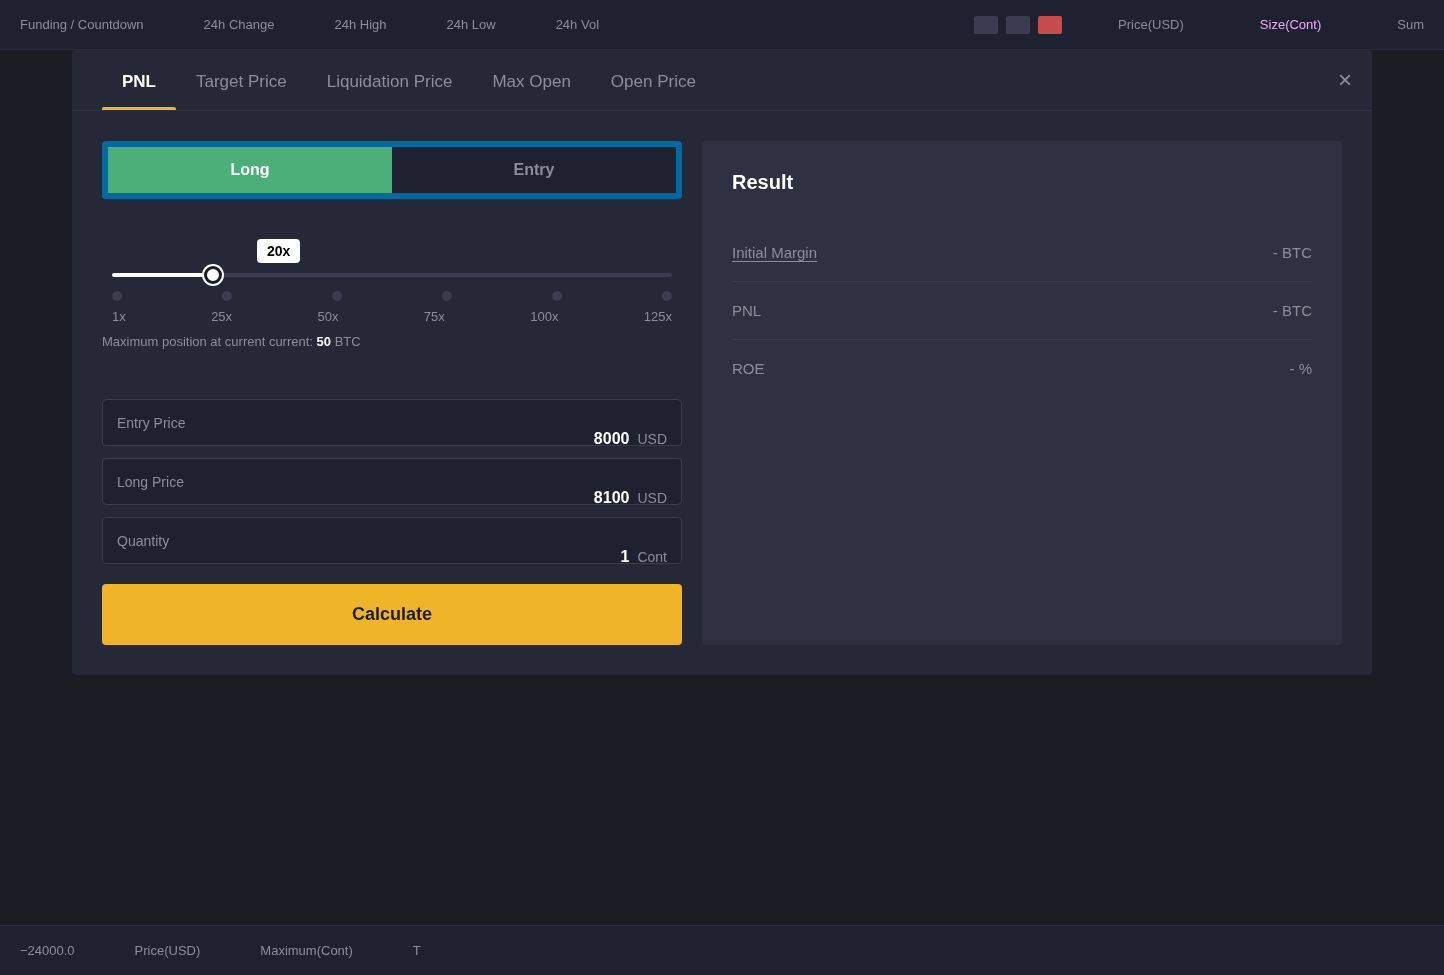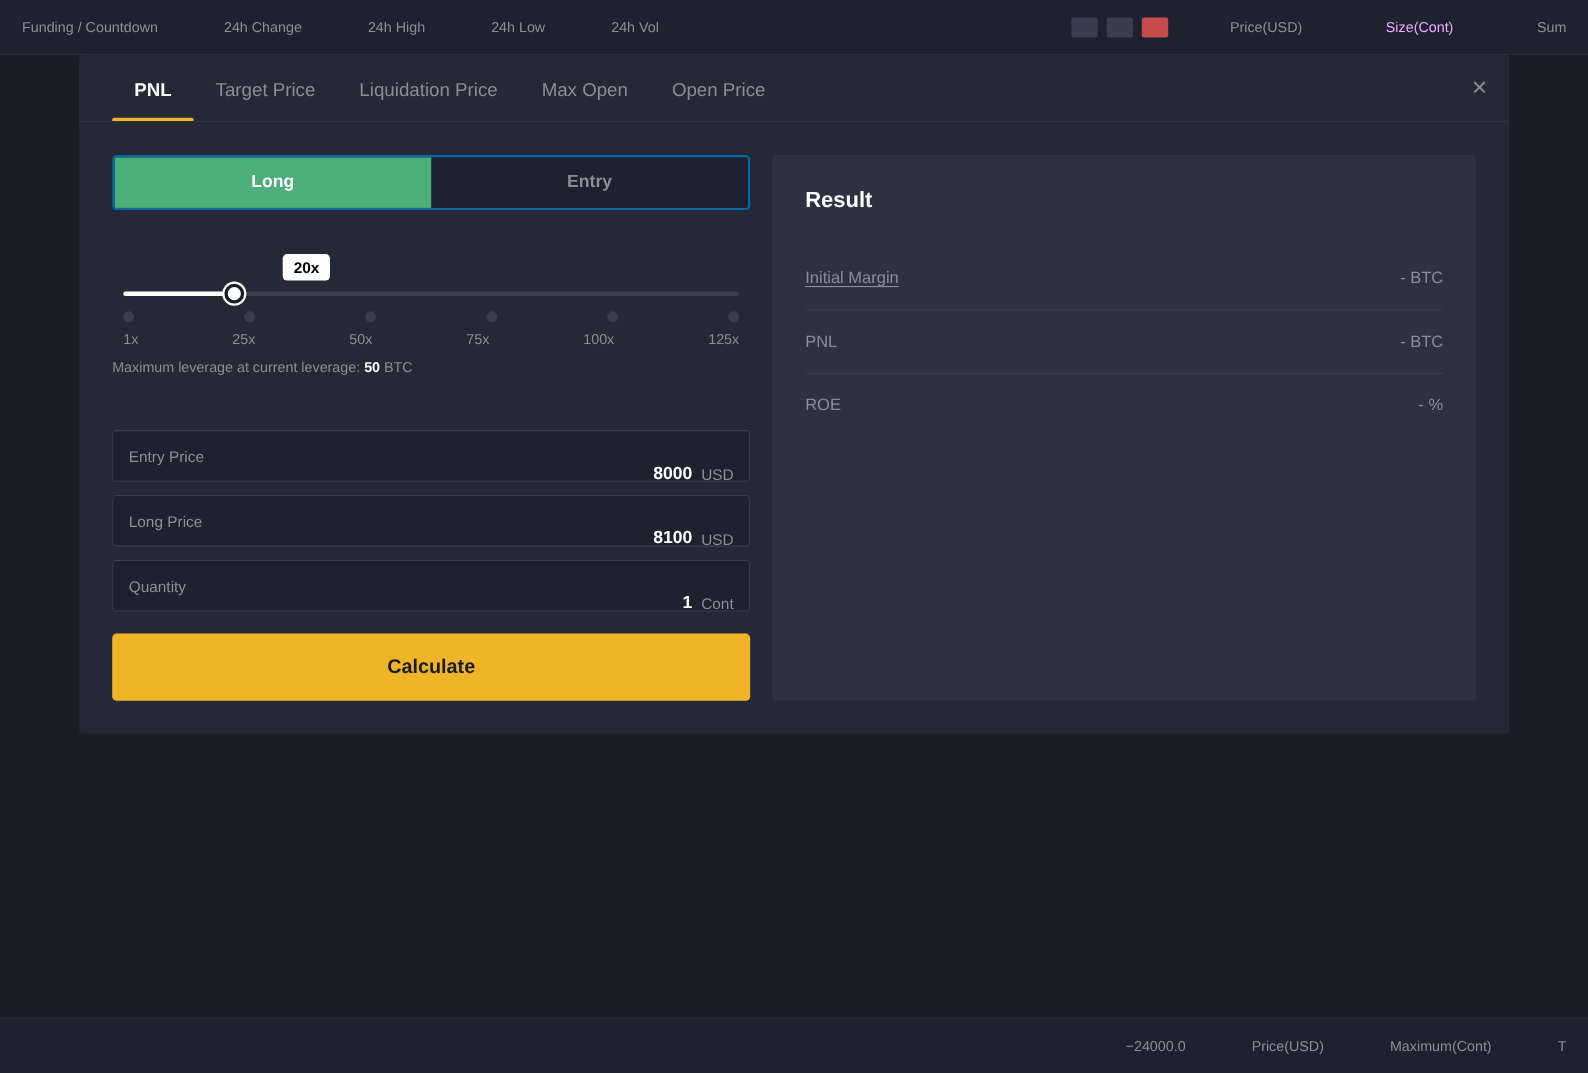--- a/index.html
+++ b/index.html
@@ -26,21 +26,21 @@
       border-bottom: 1px solid #2a2d3a;
     }
 
     .bottom-bar {
       position: absolute;
       bottom: 0; left: 0; right: 0;
       height: 50px;
       background: #1e2130;
       display: flex;
       align-items: center;
-      justify-content: flex-end;
+      justify-content: flex-start;
       padding: 0 20px;
       gap: 60px;
       color: #8a8e9a;
       font-size: 13px;
       border-top: 1px solid #2a2d3a;
     }
 
     
     .modal {
       position: absolute;
@@ -113,21 +113,21 @@
       max-width: 650px;
     }
 
     
     .toggle-row {
       display: flex;
       background: #1e2130;
       border-radius: 4px;
       overflow: hidden;
       margin-bottom: 30px;
-      border: 2px solid #0369a1;
+      border: 6px solid #0369a1;
     }
 
     .toggle-btn {
       flex: 1;
       padding: 14px;
       font-size: 16px;
       font-weight: 600;
       text-align: center;
       cursor: pointer;
       border: none;
@@ -387,21 +387,21 @@
           <div class="slider-labels">
             <span>1x</span>
             <span>25x</span>
             <span>50x</span>
             <span>75x</span>
             <span>100x</span>
             <span>125x</span>
           </div>
         </div>
         <div class="max-position-text">
-          <span>Maximum leverage at current leverage:</span>
+          <span>Maximum position at current current:</span>
           <strong>50</strong>
           <span>BTC</span>
         </div>
       </div>
 
       
       <div class="input-group">
         <span class="input-label">Entry Price</span>
         <div class="input-value-group">
           <span class="input-value">8000</span>

